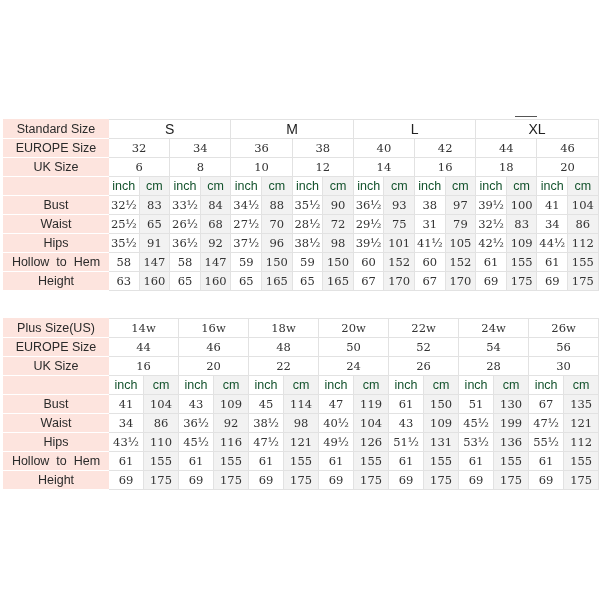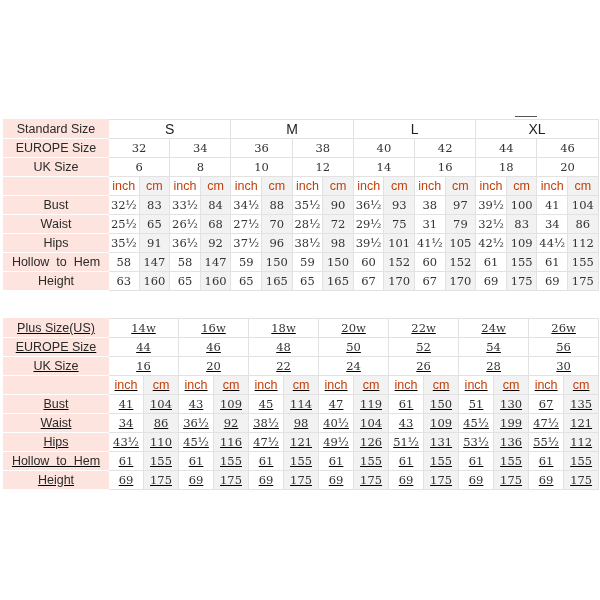--- a/index.html
+++ b/index.html
@@ -1,25 +1,25 @@
 <!DOCTYPE html>
 <html><head>
 <meta charset="utf-8">
 <style>
   html, body { margin:0; padding:0; background:#ffffff; }
   body { width:600px; height:600px; position:relative; overflow:hidden; }
   .chart { position:absolute; left:3px; width:595px; border-collapse:collapse; table-layout:fixed; }
   #std { top:119px; }
-  #plus { top:318px;text-decoration:underline; }
+  #plus { top:318px; }
   .chart td { height:18px; padding:0; text-align:center; vertical-align:middle;
     border:1px solid #e2e2e2; white-space:nowrap; overflow:hidden; }
   .lbl { background:#fde4de; font-family:"Liberation Sans", sans-serif; font-size:12.5px; color:#2a2a2a; border-color:#fde4de !important; border-bottom:1px solid #fff !important; }
   .sz { font-family:"Liberation Sans", sans-serif; font-size:14px; color:#222; background:#fff; }
   .num { font-family:"DejaVu Serif", serif; font-size:11.5px; color:#333; }
-  .unit { font-family:"Liberation Sans", sans-serif; font-size:12.5px; color:#c2410c; }
+  .unit { font-family:"Liberation Sans", sans-serif; font-size:12.5px; color:#14532d; }
   .c-in { background:#ffffff; }
   .c-cm { background:#f2f2f2; }
   .hdr { background:#fff; }
   .deco { position:absolute; left:515px; top:116px; width:22px; height:1px; background:#555; }
 </style>
 </head>
 <body>
 
 <div class="deco"></div>
 

